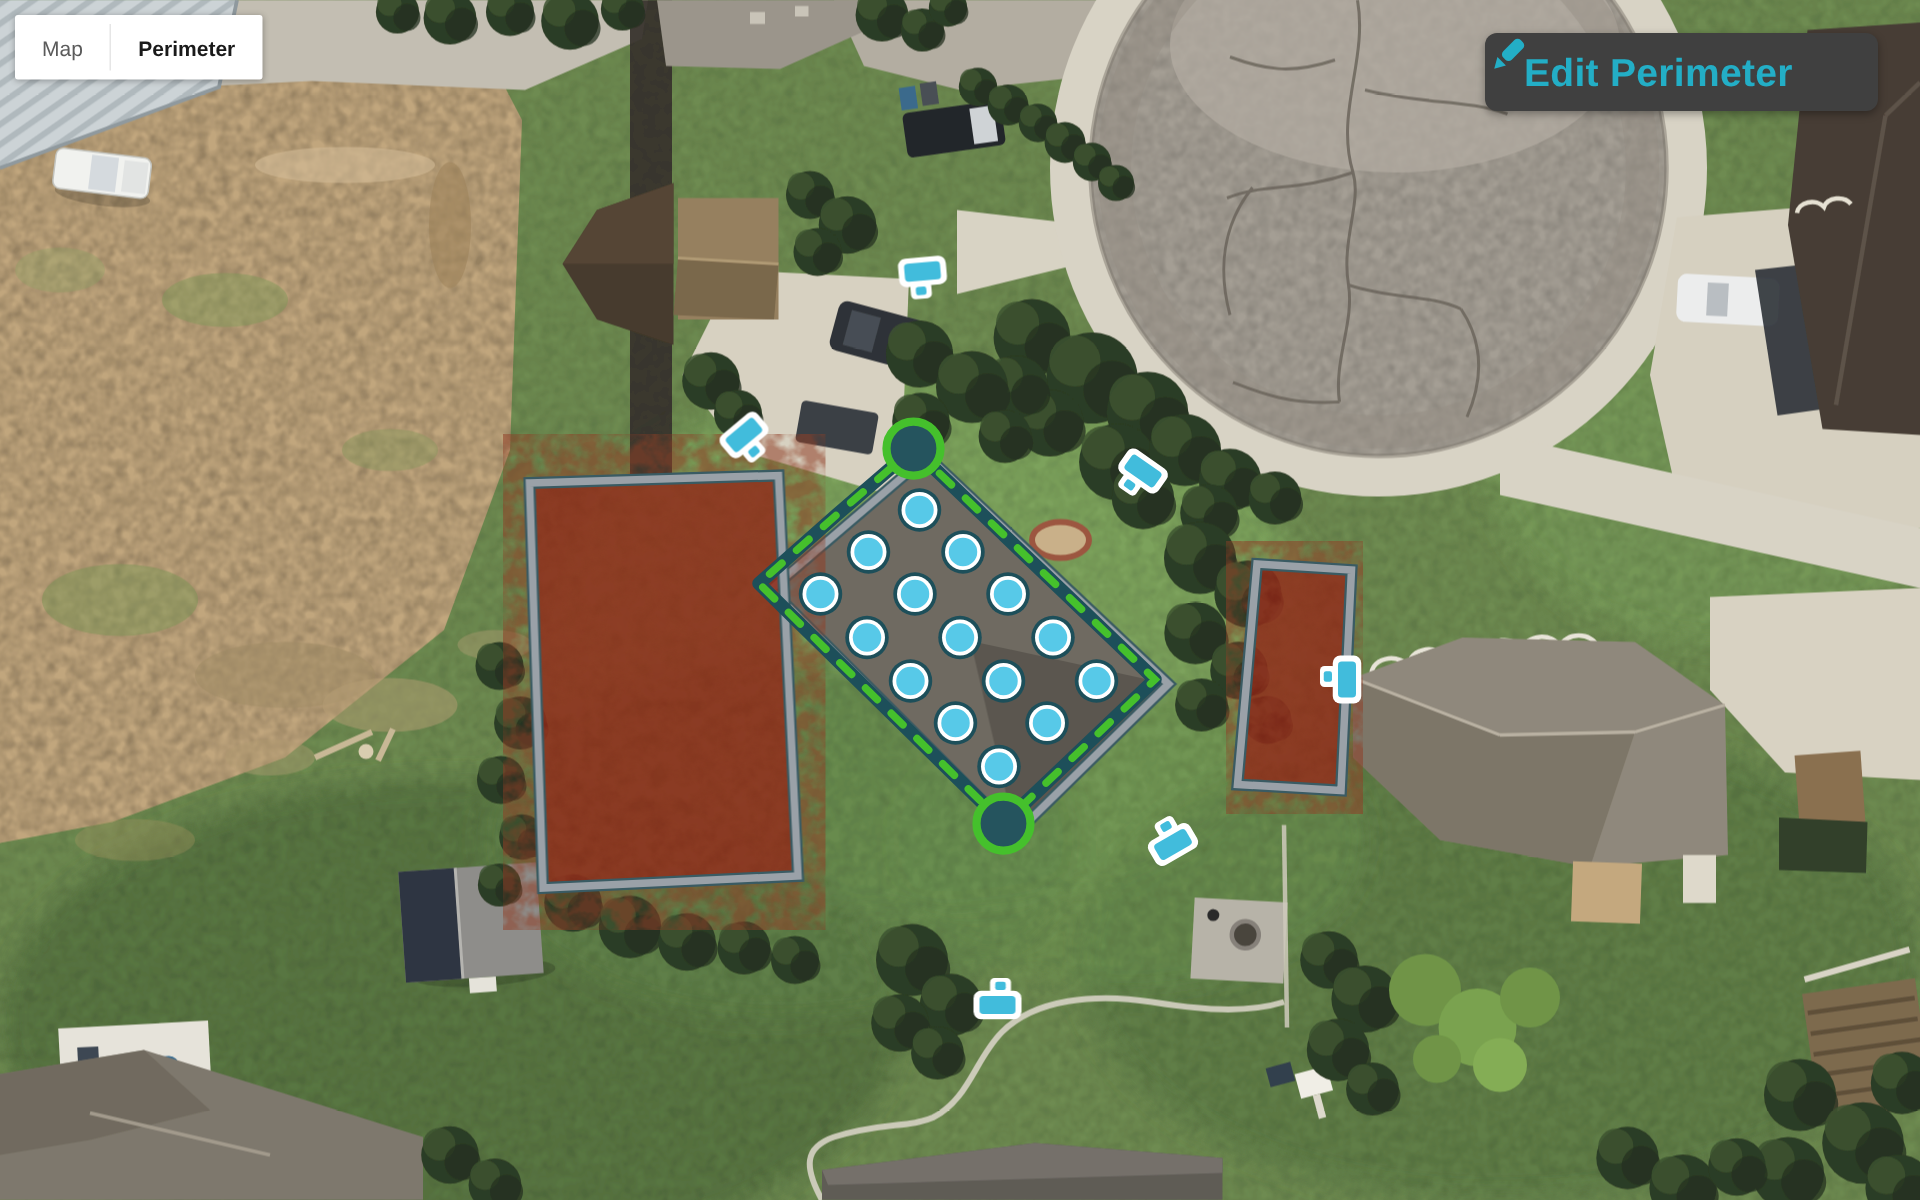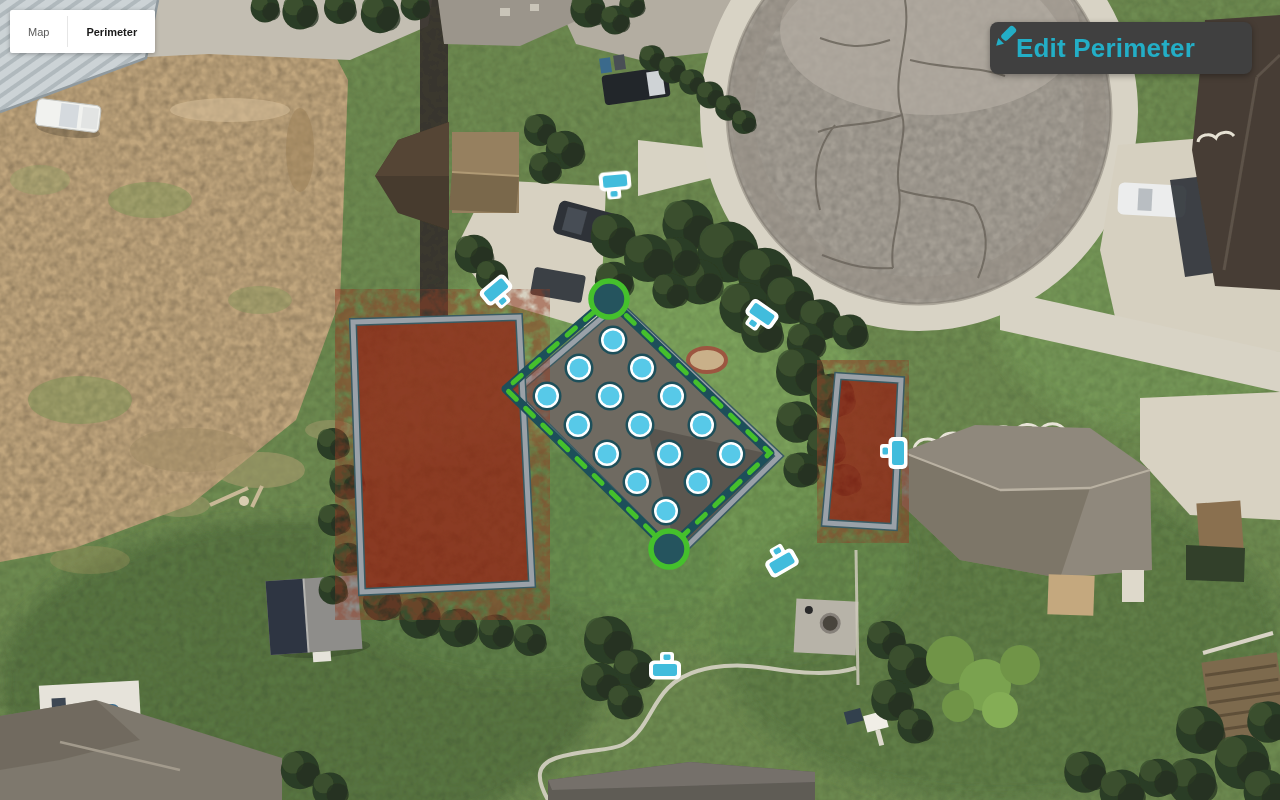--- a/index.html
+++ b/index.html
@@ -4,21 +4,21 @@
 <style>
   html,body{margin:0;padding:0;background:#222;}
   .stage{position:relative;width:1280px;height:800px;overflow:hidden;
          font-family:"Liberation Sans",sans-serif;background:#6e8b51;}
   .stage svg{position:absolute;left:0;top:0;}
 
   
   .maptype{position:absolute;left:10px;top:10px;height:43px;display:flex;
            background:#fff;border-radius:2px;box-shadow:0 1px 4px rgba(0,0,0,.3);
            align-items:stretch;z-index:5;}
-  .maptype button{all:unset;cursor:pointer;padding:0 18px;font-size:11px;
+  .maptype button{all:unset;cursor:pointer;padding:0 18px;font-size:14px;
            display:flex;align-items:center;font-family:"Liberation Sans",sans-serif;}
   .maptype .map-btn{color:#5b5b5b;}
   .maptype .sat-btn{color:#1a1a1a;font-weight:700;}
   .maptype .divider{width:1px;background:#e6e6e6;margin:6px 0;}
 
   
   .edit-btn{position:absolute;left:990px;top:22px;width:262px;height:52px;
             background:#404040;border:none;border-radius:8px;cursor:pointer;
             box-shadow:0 2px 6px rgba(0,0,0,.35);display:flex;align-items:center;
             justify-content:flex-start;gap:22px;padding:0 0 0 26px;box-sizing:border-box;z-index:5;}

